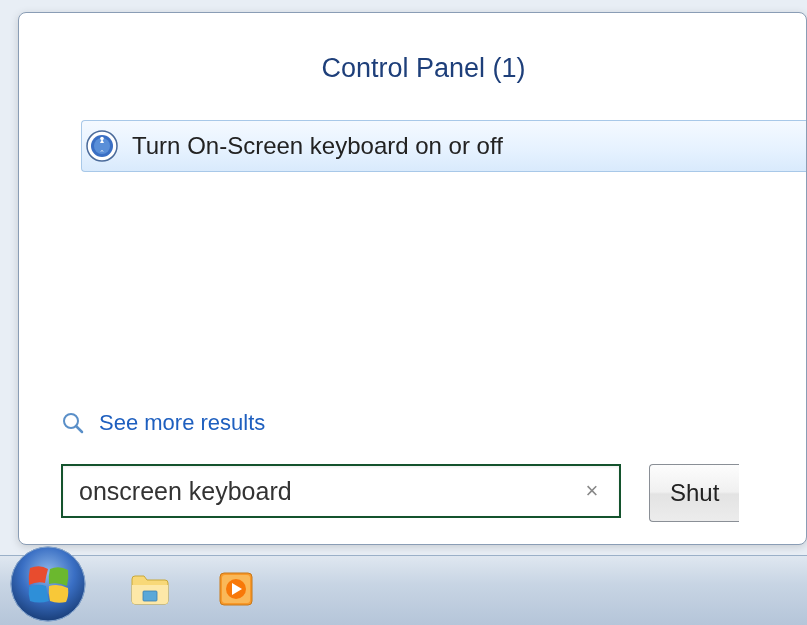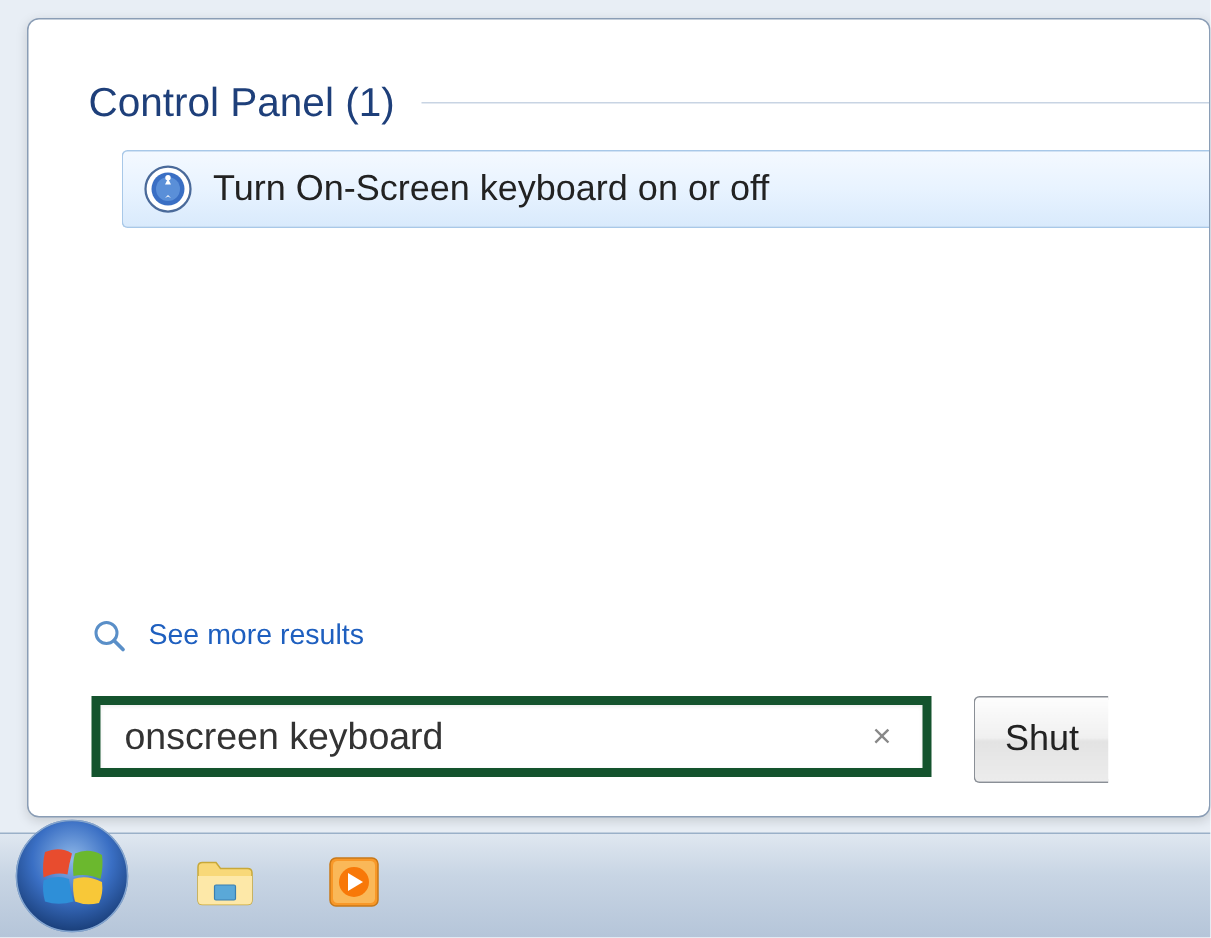--- a/index.html
+++ b/index.html
@@ -19,21 +19,22 @@
       bottom: 80px;
       background: #ffffff;
       border: 1px solid #8a9db5;
       border-radius: 8px;
       padding: 40px 0 0 40px;
       box-shadow: 0 2px 8px rgba(0,0,0,0.15);
     }
     .category-header {
       display: flex;
       align-items: center;
-      margin-bottom: 16px;
+      margin-bottom: 36px;
+      flex-direction: column;
     }
     .category-label {
       font-size: 27px;
       color: #1e3f7a;
       font-weight: 400;
       margin-right: 18px;
     }
     .category-line {
       flex: 1;
       height: 1px;
@@ -41,21 +42,21 @@
     }
     .result-item {
       margin-left: 22px;
       margin-right: 0;
       display: flex;
       align-items: center;
       background: linear-gradient(to bottom, #f4f9ff 0%, #e8f3ff 50%, #d9eafc 100%);
       border: 1px solid #a8c8e8;
       border-right: none;
       border-radius: 4px 0 0 4px;
-      padding: 8px 14px;
+      padding: 8px 4px;
       height: 52px;
     }
     .result-icon {
       width: 32px;
       height: 32px;
       margin-right: 14px;
       flex-shrink: 0;
     }
     .result-text {
       font-size: 24px;
@@ -68,36 +69,36 @@
       left: 42px;
       display: flex;
       align-items: center;
       gap: 14px;
     }
     .see-more-icon {
       width: 24px;
       height: 24px;
     }
     .see-more-text {
-      font-size: 19px;
+      font-size: 22px;
       color: #1e5fbf;
     }
     .search-row {
       position: absolute;
       bottom: 22px;
       left: 42px;
       right: 0;
       display: flex;
       gap: 28px;
       align-items: stretch;
     }
     .search-box {
       flex: 0 0 560px;
       height: 54px;
-      border: 6px solid #14532d;
+      border: 2px solid #14532d;
       background: #fff;
       display: flex;
       align-items: center;
       padding: 0 16px;
       box-shadow: inset 0 1px 3px rgba(0,0,0,0.08);
     }
     .search-input {
       flex: 1;
       border: none;
       outline: none;

